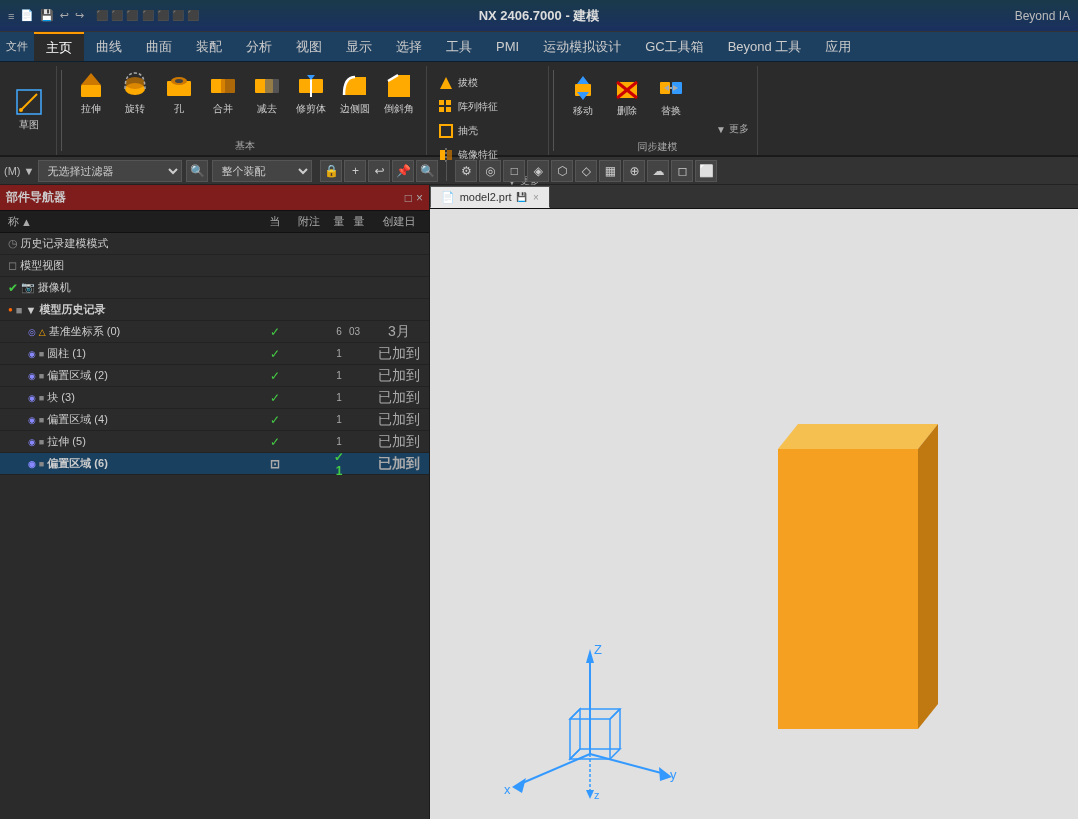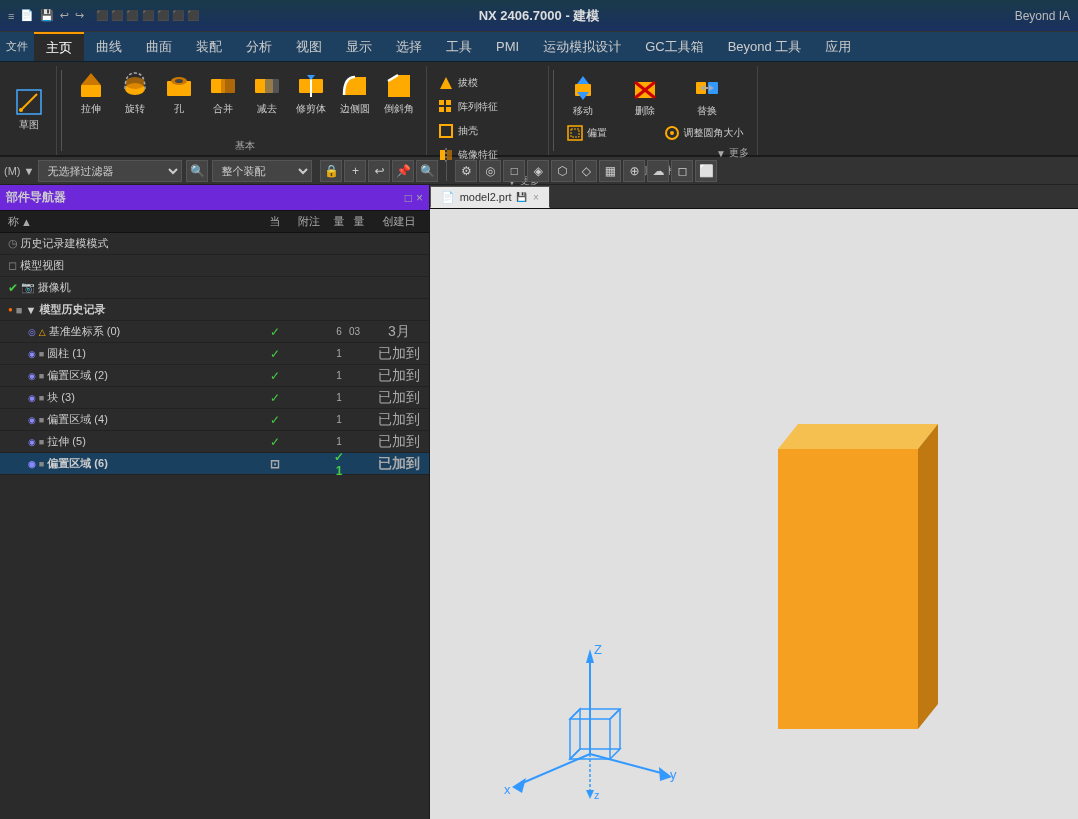--- a/index.html
+++ b/index.html
@@ -167,21 +167,21 @@
     
     #left-panel {
       width: 430px;
       background: #2b2b2b;
       border-right: 1px solid #1a1a1a;
       display: flex;
       flex-direction: column;
     }
     #panel-header {
       height: 26px;
-      background: #6d28d9;
+      background: #7f1d1d;
       display: flex;
       align-items: center;
       justify-content: space-between;
       padding: 0 6px;
       border-bottom: 1px solid #111;
     }
     #panel-header .panel-title { font-size: 12px; color: #ccc; font-weight: bold; }
     #panel-header .panel-icons { display: flex; gap: 4px; }
     #panel-header .panel-icon { font-size: 12px; cursor: pointer; color: #aaa; }
 
@@ -476,21 +476,21 @@
       <div class="ribbon-btn-small" style="font-size:10px;color:#aaa;">
         <span>▼</span>
         <span>更多</span>
       </div>
     </div>
   </div>
 
   <div class="ribbon-sep"></div>
 
   <div style="display:flex;flex-direction:column;border-right:1px solid #444;padding:4px 4px 0;min-width:200px;">
-    <div style="display:flex;gap:20px;flex:1;">
+    <div style="display:flex;gap:2px;flex:1;">
       <div class="ribbon-btn">
         <div class="icon-box">
           <svg width="28" height="28" viewBox="0 0 28 28">
             <rect x="6" y="10" width="16" height="12" fill="#fa0" rx="1"></rect>
             <polygon points="14,2 8,10 20,10" fill="#39f"></polygon>
             <polygon points="14,26 8,18 20,18" fill="#39f"></polygon>
           </svg>
         </div>
         <span>移动</span>
       </div>
@@ -508,40 +508,20 @@
         <div class="icon-box">
           <svg width="28" height="28" viewBox="0 0 28 28">
             <rect x="3" y="8" width="10" height="12" fill="#fa0" rx="1"></rect>
             <rect x="15" y="8" width="10" height="12" fill="#39f" rx="1"></rect>
             <line x1="13" y1="14" x2="15" y2="14" stroke="#aaa" stroke-width="2"></line>
             <polygon points="12,11 12,17 7,14" fill="#aaa"></polygon>
             <polygon points="16,11 16,17 21,14" fill="#aaa"></polygon>
           </svg>
         </div>
         <span>替换</span>
-      </div>
-    </div>
-    <div style="display:flex;gap:2px;margin-top:2px;">
-      <div class="ribbon-btn-small" style="flex:1;">
-        <div class="icon-sm">
-          <svg width="16" height="16" viewBox="0 0 16 16">
-            <rect x="1" y="1" width="14" height="14" fill="none" stroke="#fa0" stroke-width="1.5"></rect>
-            <rect x="4" y="4" width="8" height="8" fill="none" stroke="#fa0" stroke-width="1" stroke-dasharray="2,1"></rect>
-          </svg>
-        </div>
-        <span>偏置</span>
-      </div>
-      <div class="ribbon-btn-small" style="flex:1;">
-        <div class="icon-sm">
-          <svg width="16" height="16" viewBox="0 0 16 16">
-            <circle cx="8" cy="8" r="6" fill="none" stroke="#fa0" stroke-width="2"></circle>
-            <circle cx="8" cy="8" r="2" fill="#fa0"></circle>
-          </svg>
-        </div>
-        <span>调整圆角大小</span>
       </div>
     </div>
     <div style="display:flex;justify-content:flex-end;">
       <div class="ribbon-btn-small" style="font-size:10px;color:#aaa;">
         <span>▼</span>
         <span>更多</span>
       </div>
     </div>
     <div class="ribbon-group-label">同步建模</div>
   </div>

